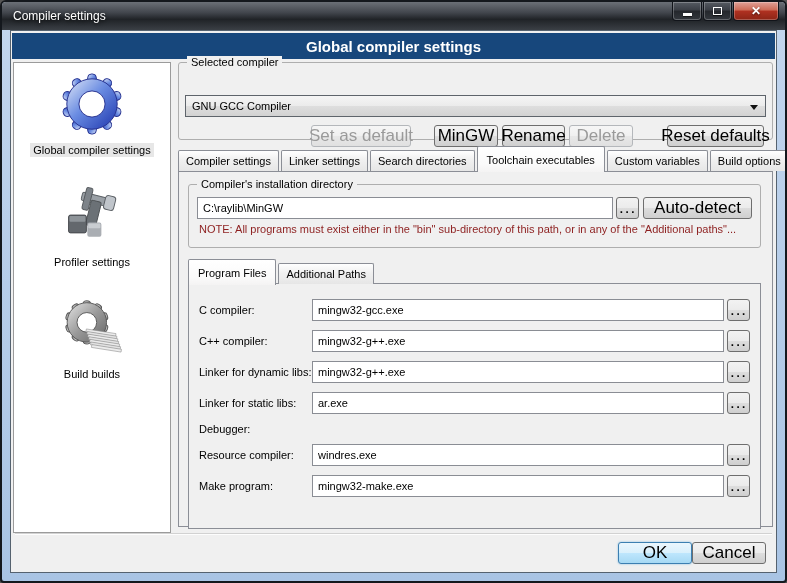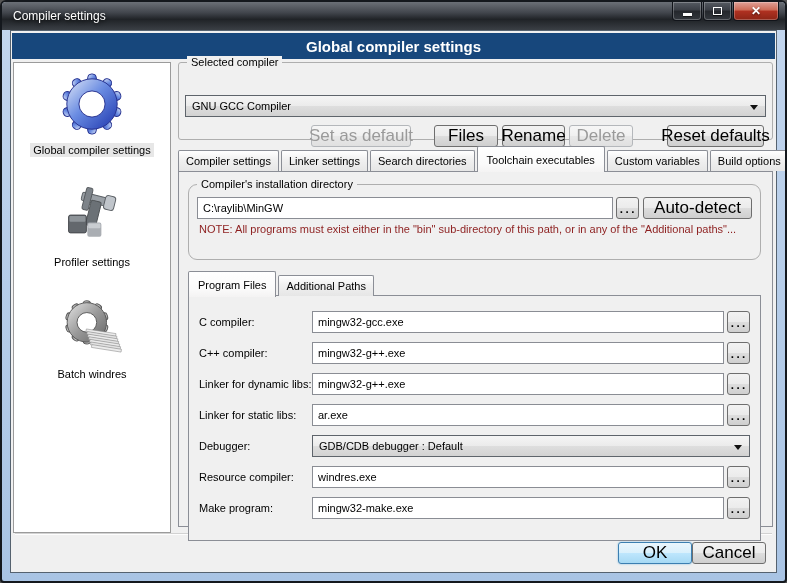--- a/index.html
+++ b/index.html
@@ -95,21 +95,21 @@
     background: linear-gradient(180deg,#ffffff,#f0f0f0 45%,#e6e6e6);
     white-space:nowrap; cursor:default;
   }
   .tab.active {
     height:26px; background: linear-gradient(180deg,#ffffff,#fafafa 70%,#f4f3f3);
     position:relative; margin-bottom:-1px; padding:0 9px; z-index:3;
   }
 
   .tabpage { position:relative; z-index:1; height:356px; border:1px solid #8b8e96; background:#f0f0f0; padding:12px 11px 0 9px; }
 
-  .grp-install { height:76px; padding:12px 8px 0 8px;border-radius:9px; }
+  .grp-install { height:64px; padding:12px 8px 0 8px; }
   .dir-row { display:flex; align-items:center; }
   .tb {
     height:22px; border:1px solid #8a8d94; background:#fff; padding:2px 5px;
     font-family:"Liberation Sans",sans-serif; font-size:11px; color:#000; width:100%;
   }
   .browse { width:23px; height:22px; padding:0; margin-left:3px; flex:0 0 auto; letter-spacing:1px; }
   .autodetect { margin-left:4px; flex:0 0 auto; padding:0 10px; }
   .note { margin:4px 2px 0 2px; color:#8d1f1f; white-space:nowrap; overflow:hidden; }
 
   .subtabs { display:flex; align-items:flex-end; height:24px; margin-top:12px; position:relative; z-index:2; }
@@ -234,40 +234,40 @@
               <rect x="0" y="0" width="32" height="3" fill="#ececec" stroke="#8f8f8f" stroke-width="0.6"></rect>
               <rect x="1.4" y="2.6" width="32" height="3" fill="#e2e2e2" stroke="#8f8f8f" stroke-width="0.6"></rect>
               <rect x="2.8" y="5.2" width="32" height="3" fill="#ececec" stroke="#8f8f8f" stroke-width="0.6"></rect>
               <rect x="4.2" y="7.8" width="32" height="3" fill="#e2e2e2" stroke="#8f8f8f" stroke-width="0.6"></rect>
               <rect x="5.6" y="10.4" width="32" height="3" fill="#ececec" stroke="#8f8f8f" stroke-width="0.6"></rect>
               <rect x="7" y="13" width="32" height="3" fill="#e2e2e2" stroke="#8f8f8f" stroke-width="0.6"></rect>
               <rect x="8.4" y="15.6" width="32" height="3" fill="#ececec" stroke="#8f8f8f" stroke-width="0.6"></rect>
             </g>
           </svg>
         </div>
-        <span class="side-label">Batch windres</span>
+        <span class="side-label">Build builds</span>
       </div>
     </div>
 
     <div class="main">
 
       <div class="grp grp-selected">
         <span class="grp-label">Selected compiler</span>
         <div class="combo">
           <span>GNU GCC Compiler</span>
           <span class="arrow"></span>
         </div>
         <div class="btn-row">
           <div style="width:126px"></div>
           <div class="btn disabled" style="width:100px">
               <span>Set as default</span>
             </div>
           <div style="width:23px"></div>
           <div class="btn" style="width:64px">
-              <span>Files</span>
+              <span>MinGW</span>
             </div>
           <div style="width:4px"></div>
           <div class="btn" style="width:63px">
               <span>Rename</span>
             </div>
           <div style="width:4px"></div>
           <div class="btn disabled" style="width:64px">
               <span>Delete</span>
             </div>
           <div style="flex:1"></div>
@@ -353,24 +353,20 @@
           <div class="frow">
             <span class="flabel">Linker for static libs:</span>
             <input class="tb" value="ar.exe" style="">
             <div class="btn browse">
                 <span>...</span>
               </div>
           </div>
 
           <div class="frow">
             <span class="flabel">Debugger:</span>
-            <div class="combo">
-              <span>GDB/CDB debugger : Default</span>
-              <span class="arrow"></span>
-            </div>
           </div>
 
           <div class="frow">
             <span class="flabel">Resource compiler:</span>
             <input class="tb" value="windres.exe" style="">
             <div class="btn browse">
                 <span>...</span>
               </div>
           </div>
 

